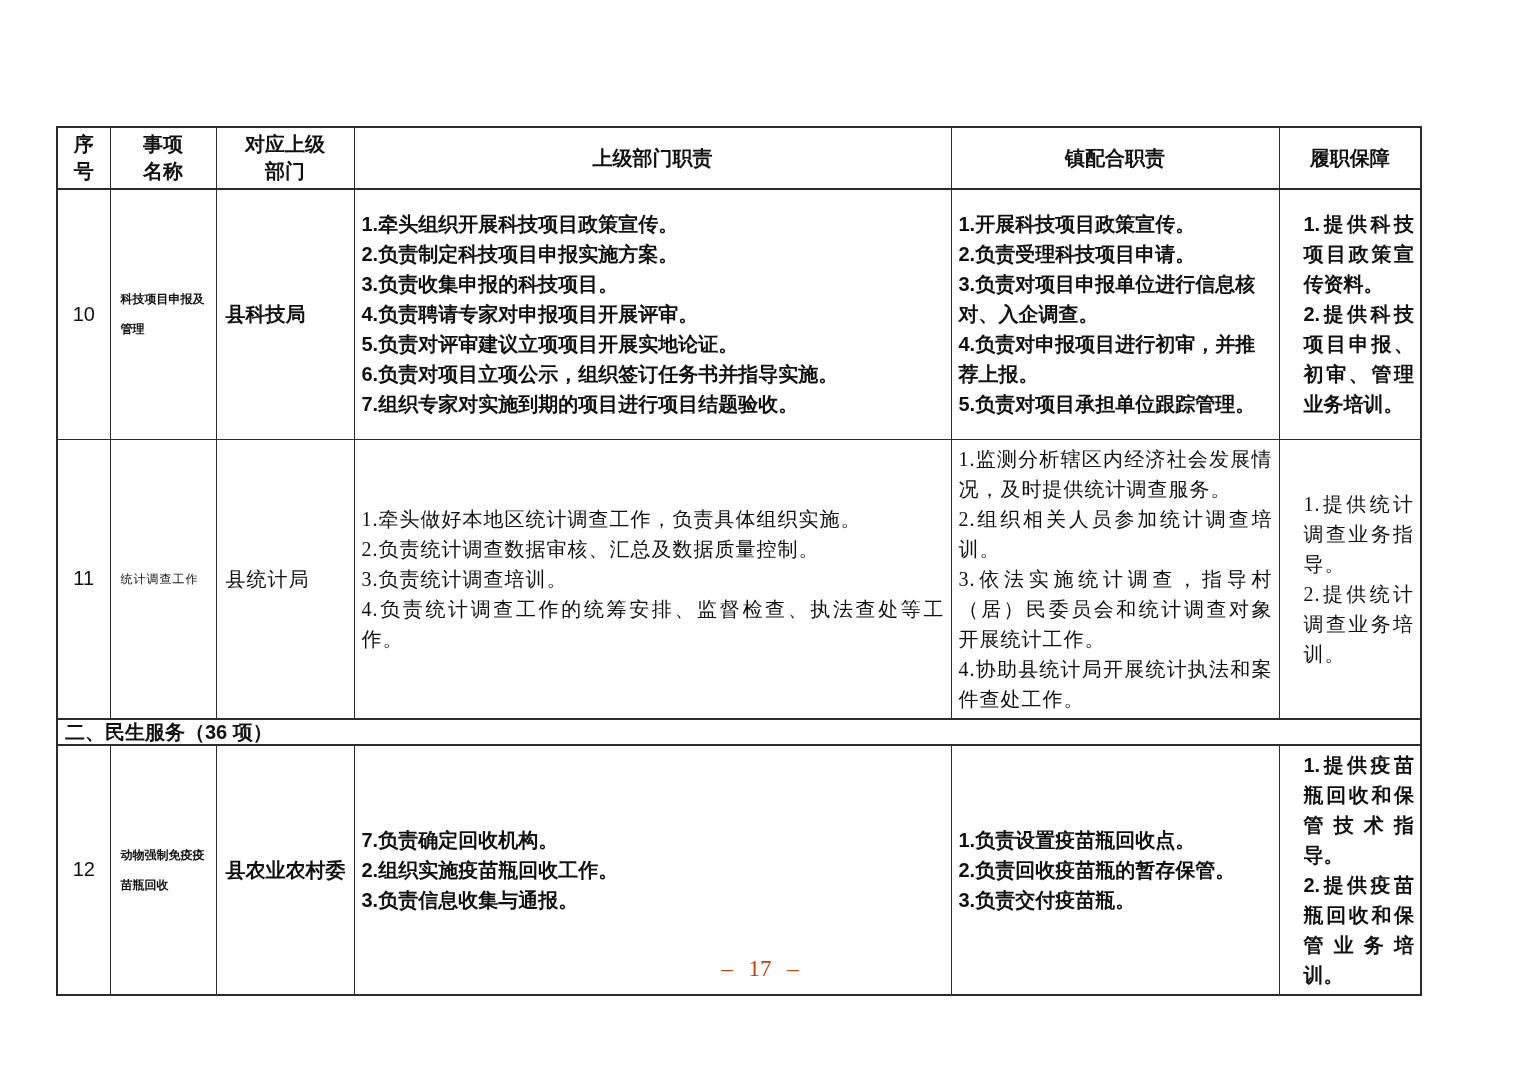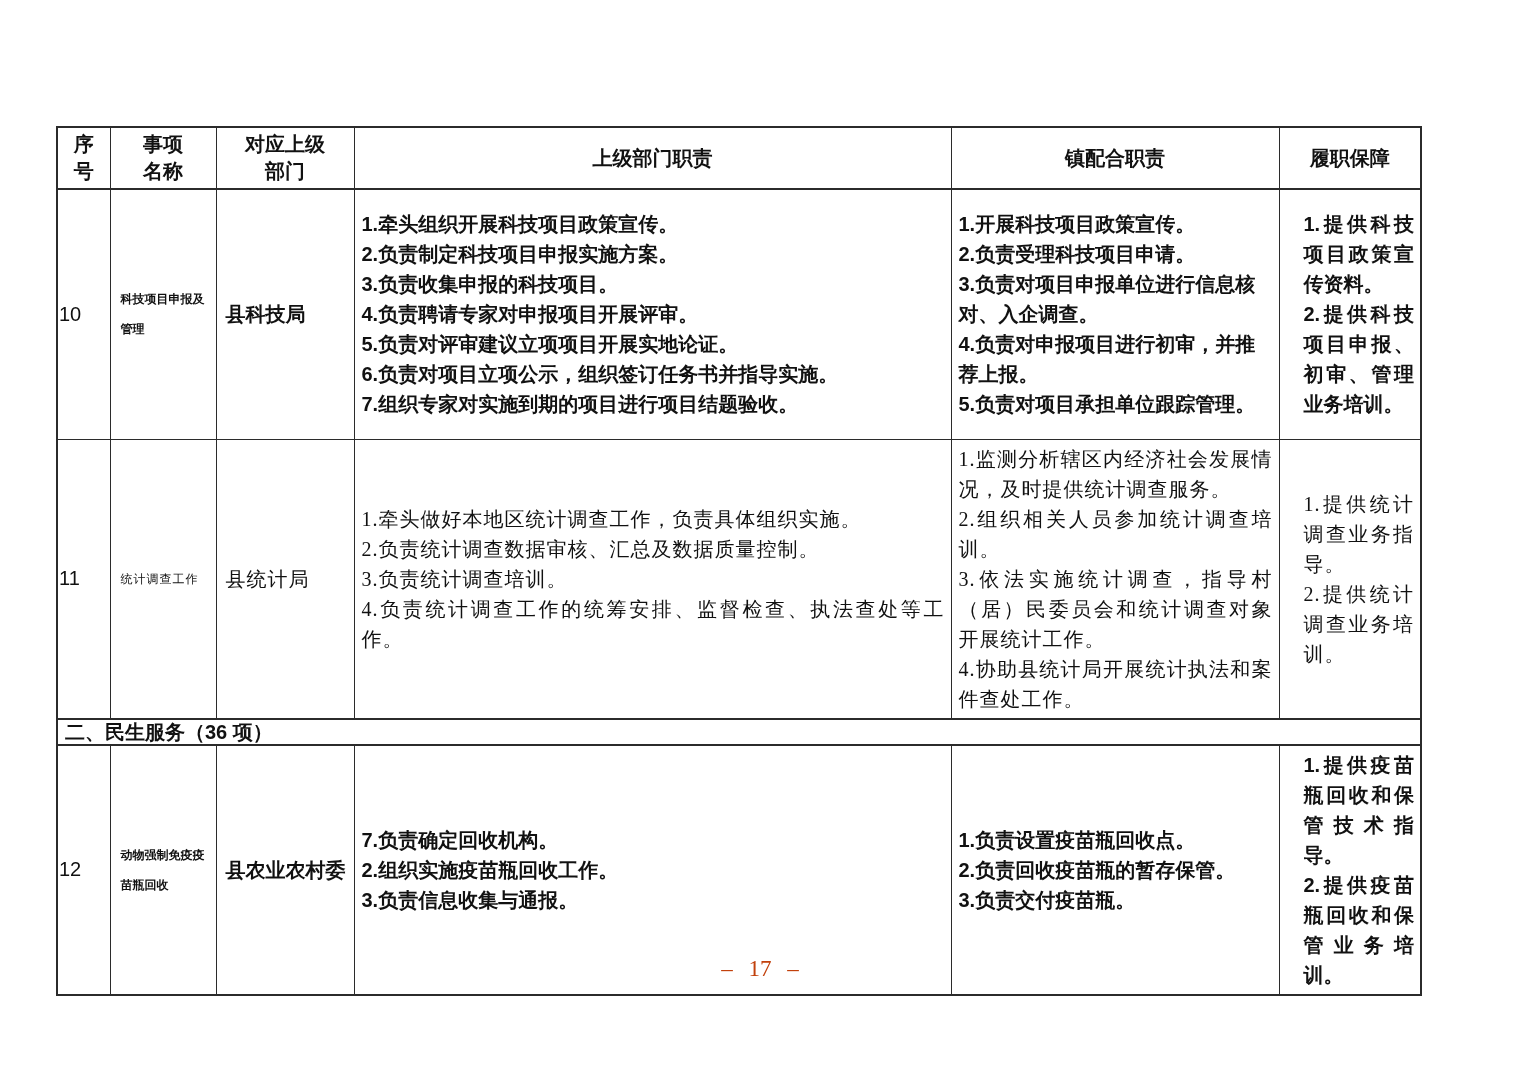--- a/index.html
+++ b/index.html
@@ -39,20 +39,21 @@
     font-size: 20px;
     line-height: 27px;
     white-space: pre-line;
   }
   tr.r10 { height: 250px; }
   tr.r11 { height: 228px; }
   tr.r-sec { height: 20px; }
   tr.r12 { height: 214px; }
 
   td.num {
+    text-align: center;
     font-family: "Liberation Sans", sans-serif;
     font-weight: normal;
     font-size: 20px;
   }
   td.name {
     padding: 4px 3px 4px 10px;
     font-size: 12px;
     line-height: 30px;
   }
   td.dept {

